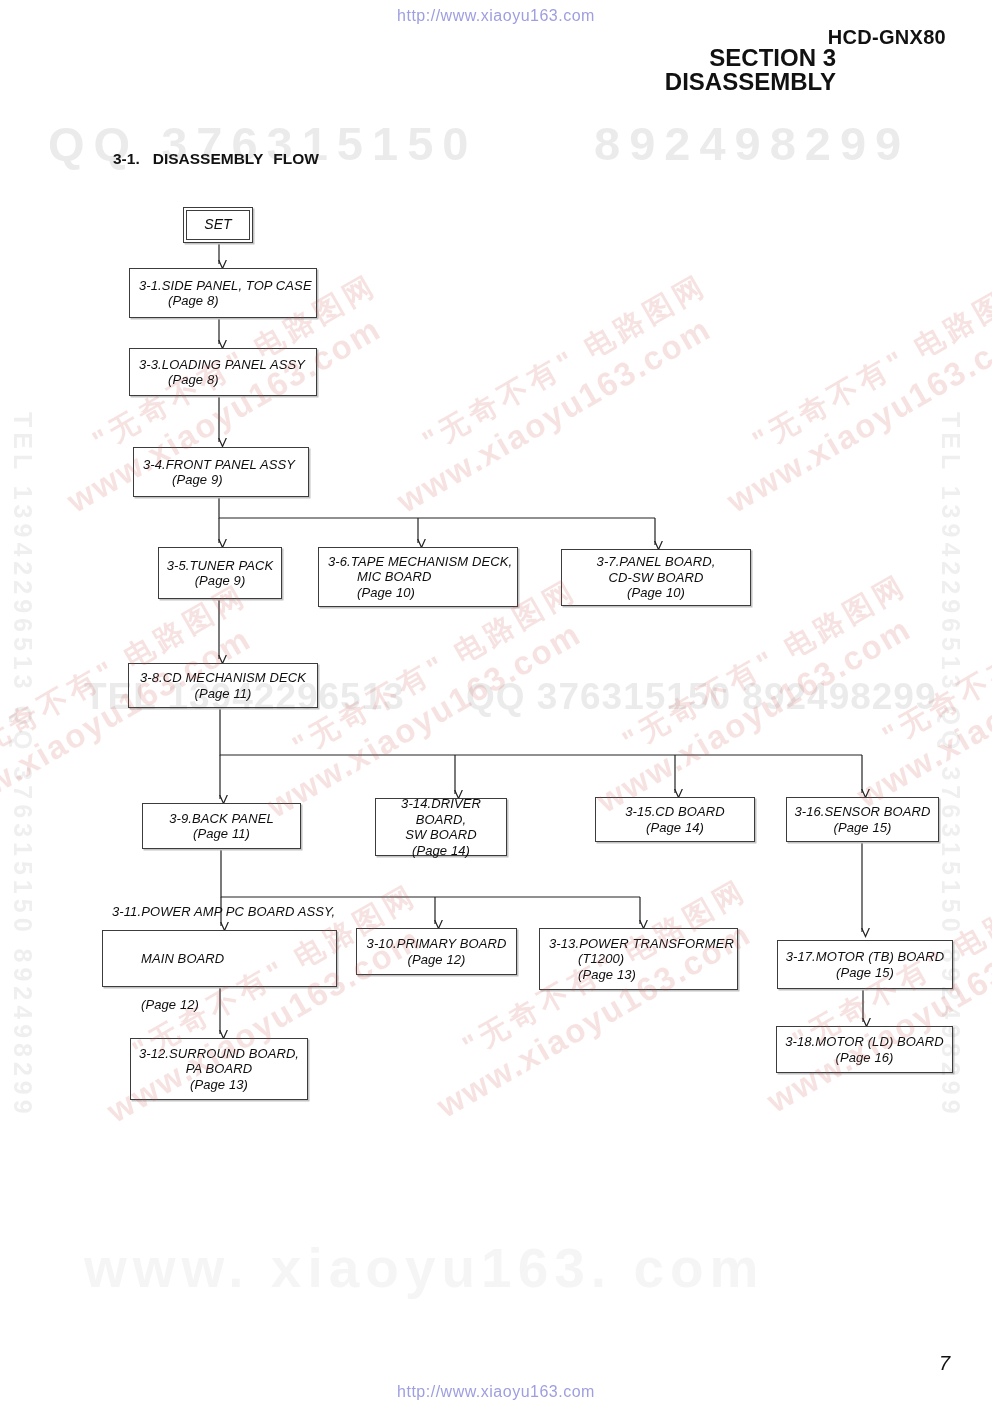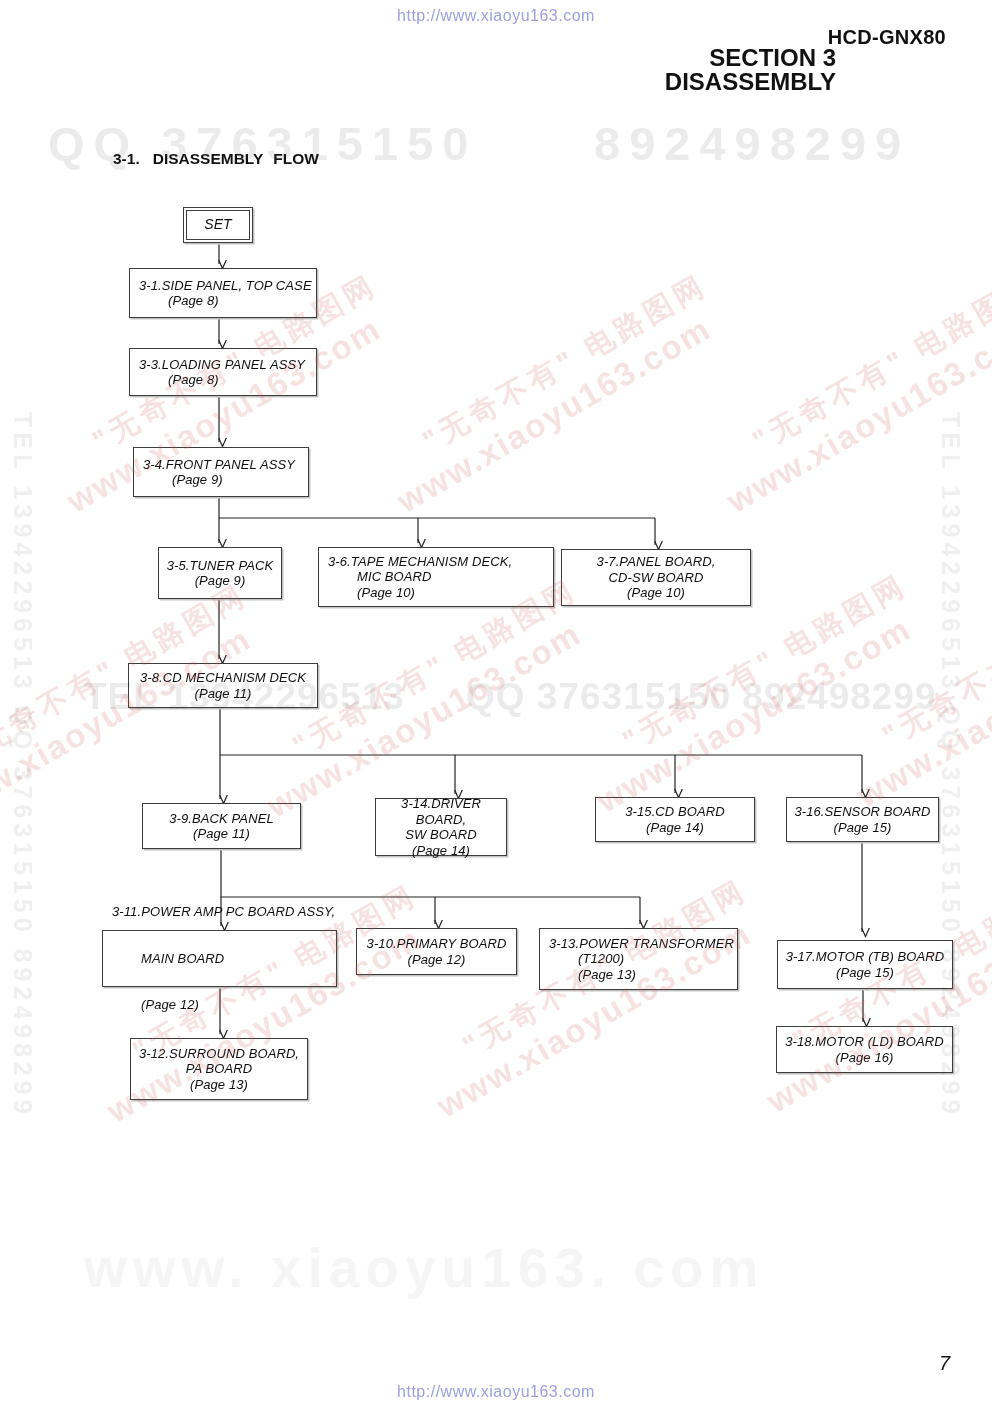--- a/index.html
+++ b/index.html
@@ -114,21 +114,21 @@
         <div class="fline">(Page 8)</div>
       </div>
       <div class="fbox indent" style="left: 133px; top: 447px; width: 176px; height: 50px;">
         <div class="fline">3-4.FRONT PANEL ASSY</div>
         <div class="fline">(Page 9)</div>
       </div>
       <div class="fbox" style="left: 158px; top: 547px; width: 124px; height: 52px;">
         <div class="fline">3-5.TUNER PACK</div>
         <div class="fline">(Page 9)</div>
       </div>
-      <div class="fbox indent" style="left: 318px; top: 547px; width: 236px; height: 60px;">
+      <div class="fbox indent" style="left: 318px; top: 547px; width: 200px; height: 60px;">
         <div class="fline">3-6.TAPE MECHANISM DECK,</div>
         <div class="fline">MIC BOARD</div>
         <div class="fline">(Page 10)</div>
       </div>
       <div class="fbox" style="left: 561px; top: 549px; width: 190px; height: 57px;">
         <div class="fline">3-7.PANEL BOARD,</div>
         <div class="fline">CD-SW BOARD</div>
         <div class="fline">(Page 10)</div>
       </div>
       <div class="fbox" style="left: 128px; top: 663px; width: 190px; height: 45px;">

